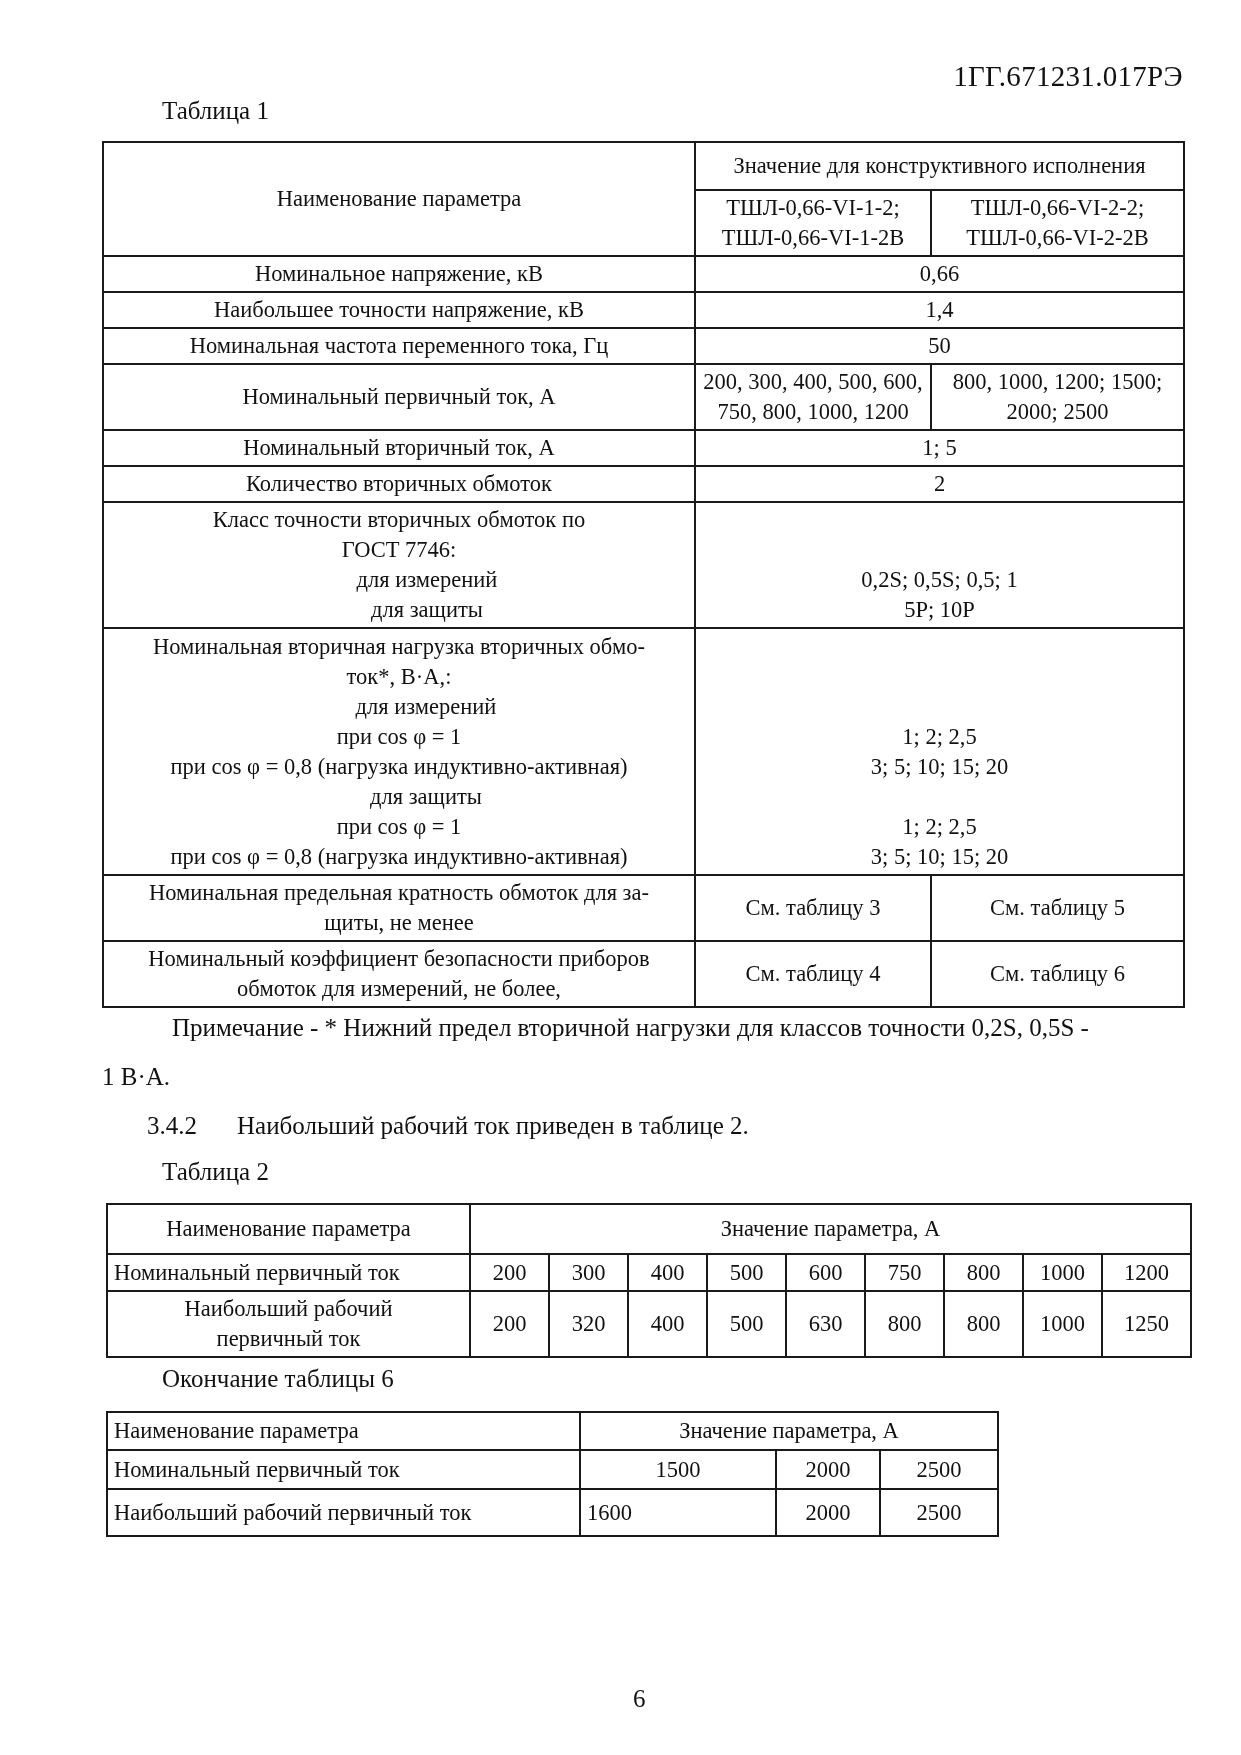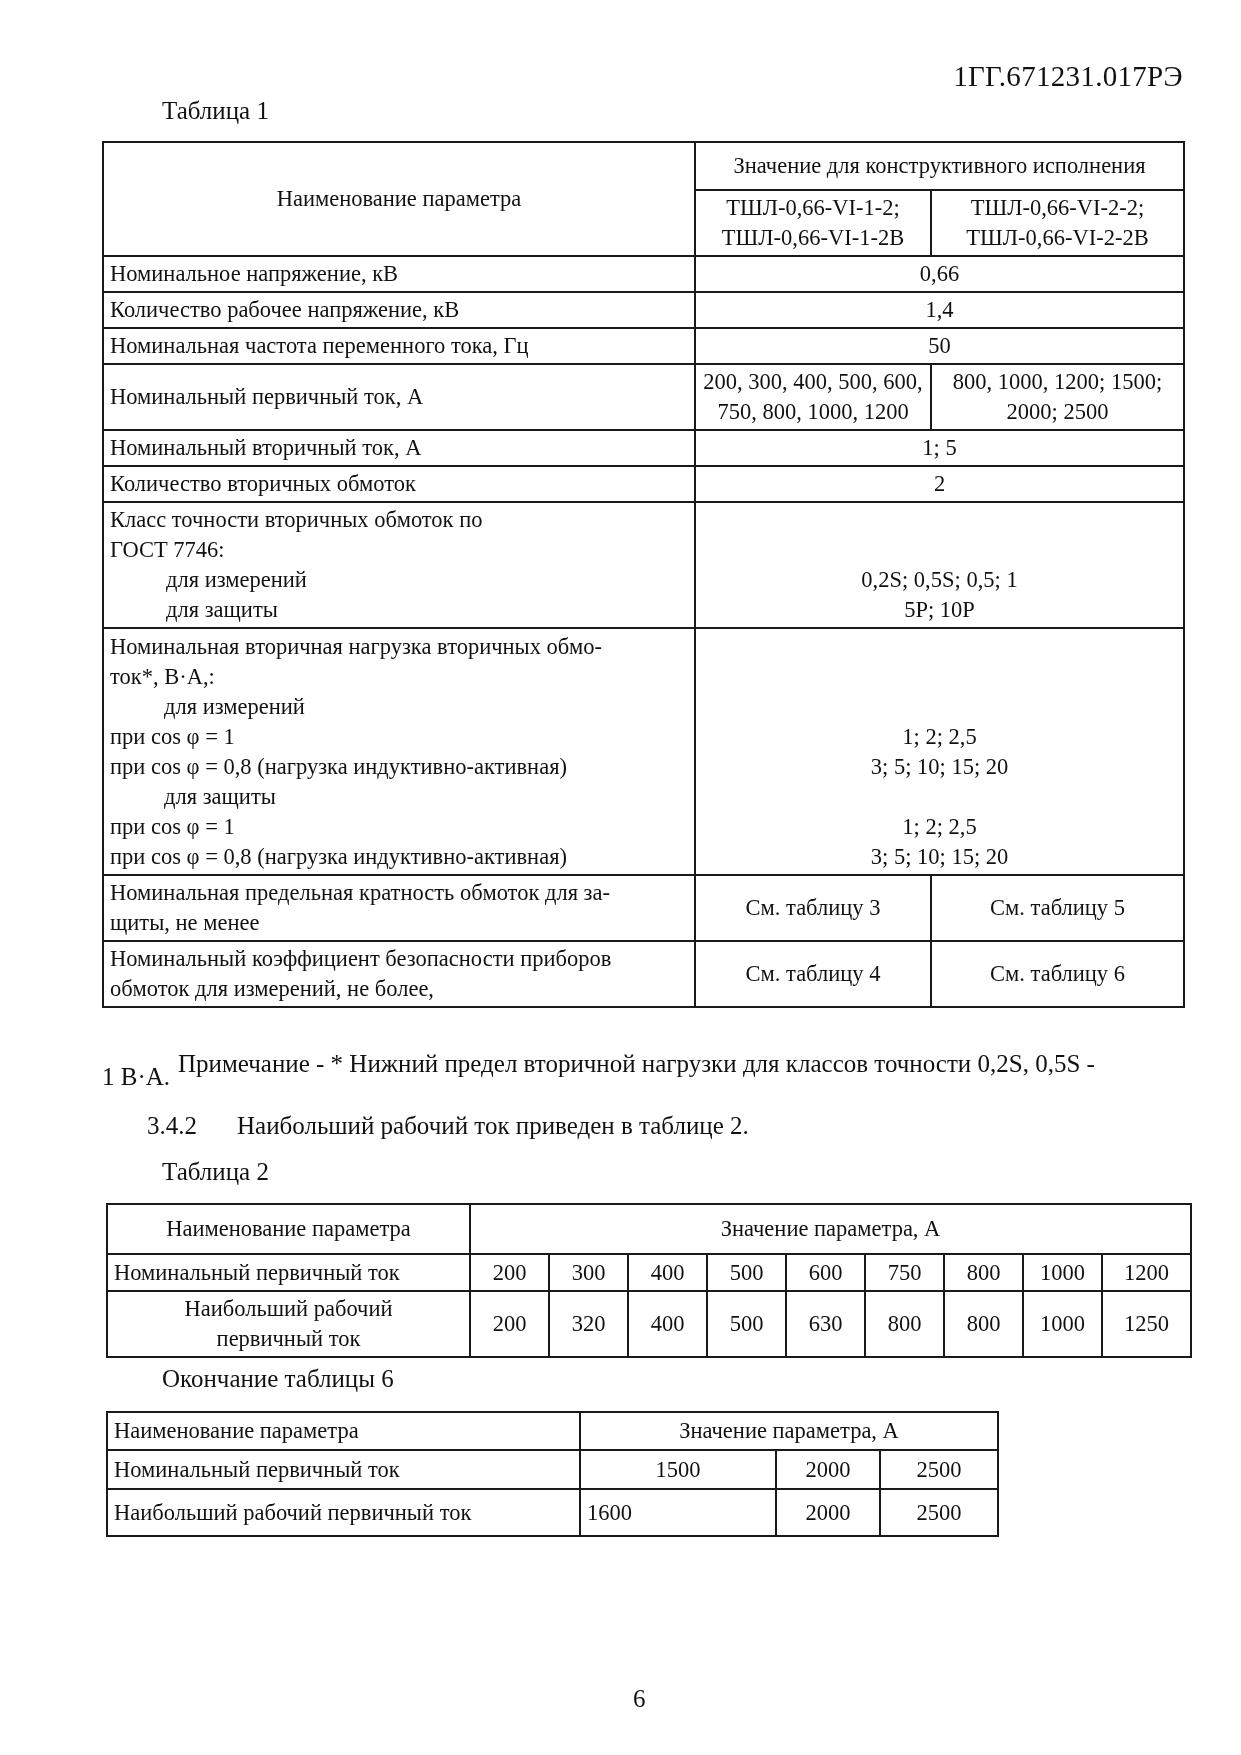--- a/index.html
+++ b/index.html
@@ -7,21 +7,21 @@
       width: 1241px; height: 1755px; position: relative; overflow: hidden;
       font-family: "Liberation Serif", "DejaVu Serif", serif; color: #111111;
     }
     .abs { position: absolute; }
     .doc-code { right: 58px; top: 60px; font-size: 29px; letter-spacing: 0.3px; }
     .caption { font-size: 25px; }
     table { border-collapse: collapse; position: absolute; table-layout: fixed; }
     td { border: 2px solid #1a1a1a; padding: 2px 6px; vertical-align: middle; line-height: 30px; }
     #t1 { left: 102px; top: 141px; width: 1081px; font-size: 22.5px; }
     #t1 td.c { text-align: center; }
-    #t1 td.l { text-align: left; }
+    #t1 td.l { text-align: center; }
     .indent { padding-left: 56px; display: block; }
     .indent2 { padding-left: 54px; display: block; }
     .line { display: block; }
     .spacer { display: block; height: 30px; }
     #t2 { left: 106px; top: 1203px; width: 1084px; font-size: 22.5px; }
     #t2 td { text-align: center; line-height: 30px; }
     #t3 { left: 106px; top: 1411px; width: 891px; font-size: 22.5px; }
     #t3 td { line-height: 30px; }
     .note { font-size: 25px; }
     .page-num { left: 633px; top: 1685px; font-size: 25px; }
@@ -52,21 +52,21 @@
     <td class="c">
       <span class="line">ТШЛ-0,66-VI-2-2;</span>
       <span class="line">ТШЛ-0,66-VI-2-2В</span>
     </td>
   </tr>
   <tr style="height:34px">
     <td class="l">Номинальное напряжение, кВ</td>
     <td colspan="2" class="c">0,66</td>
   </tr>
   <tr style="height:35px">
-    <td class="l">Количество рабочее напряжение, кВ</td>
+    <td class="l">Наибольшее точности напряжение, кВ</td>
     <td colspan="2" class="c">1,4</td>
   </tr>
   <tr style="height:34px">
     <td class="l">Номинальная частота переменного тока, Гц</td>
     <td colspan="2" class="c">50</td>
   </tr>
   <tr style="height:65px">
     <td class="l">Номинальный первичный ток, А</td>
     <td class="c">
       <span class="line">200, 300, 400, 500, 600,</span>
@@ -128,21 +128,21 @@
     <td class="l">
       <span class="line">Номинальный коэффициент безопасности приборов</span>
       <span class="line">обмоток для измерений, не более,</span>
     </td>
     <td class="c">См. таблицу 4</td>
     <td class="c">См. таблицу 6</td>
   </tr>
 </tbody>
   </table>
 
-<div class="abs note" style="left:178px; top:1014px;margin-top:36px;">Примечание - * Нижний предел вторичной нагрузки для классов точности 0,2S, 0,5S -</div>
+<div class="abs note" style="left:172px; top:1014px;">Примечание - * Нижний предел вторичной нагрузки для классов точности 0,2S, 0,5S -</div>
 <div class="abs note" style="left:102px; top:1063px;">1 В·А.</div>
 
 <div class="abs note" style="left:147px; top:1112px;">3.4.2</div>
 <div class="abs note" style="left:237px; top:1112px;">Наибольший рабочий ток приведен в таблице 2.</div>
 
 <div class="abs caption" style="left:162px; top:1158px;">Таблица 2</div>
 
 <table id="t2">
   <colgroup>
     <col style="width:363px">

